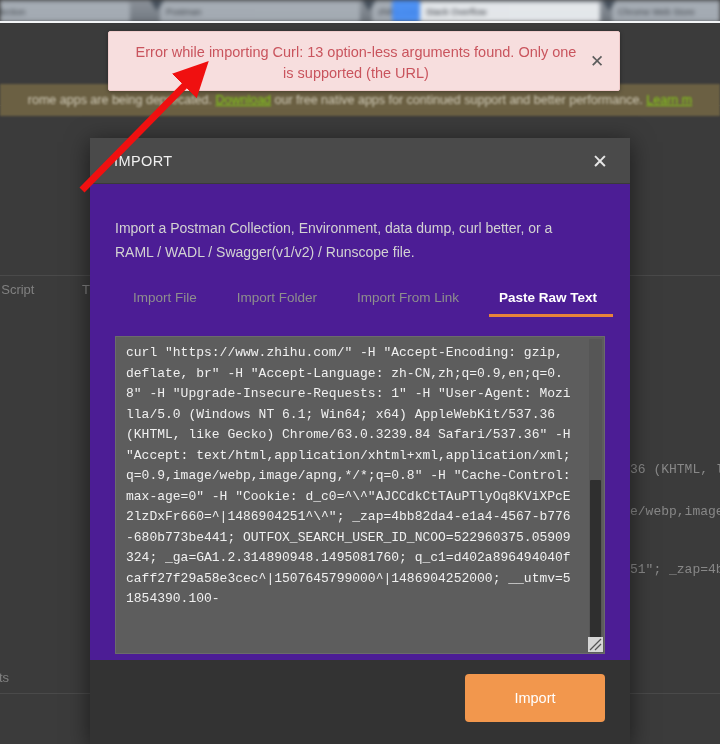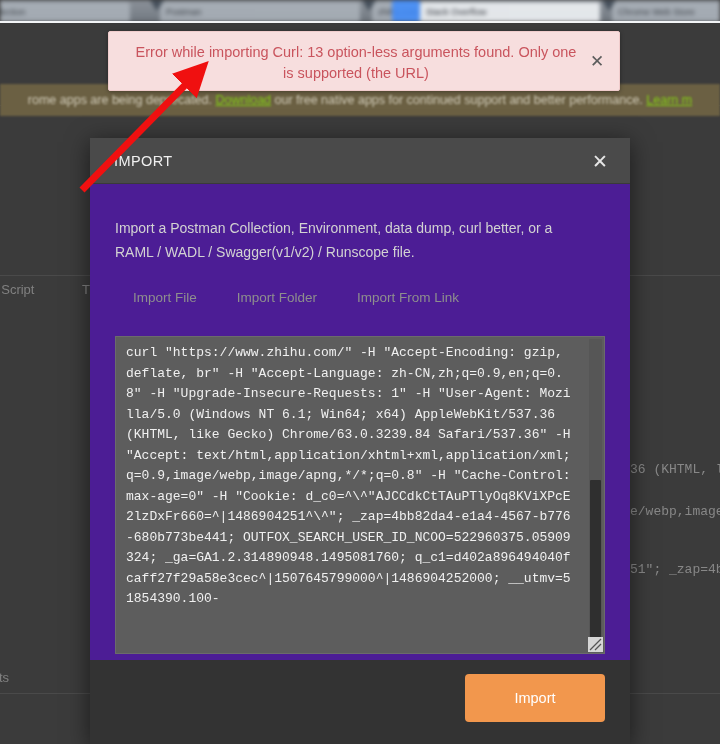--- a/index.html
+++ b/index.html
@@ -234,20 +234,21 @@
       <div class="modal-title">IMPORT</div>
       <div class="modal-close">✕</div>
     </div>
 
     <div class="modal-desc">Import a Postman Collection, Environment, data dump, curl better, or a RAML / WADL / Swagger(v1/v2) / Runscope file.</div>
 
     <div class="tabs">
       <div class="tab">Import File</div>
       <div class="tab">Import Folder</div>
       <div class="tab">Import From Link</div>
+      <div class="tab active">Paste Raw Text</div>
     </div>
 
     <div class="ta-wrap">
       <div class="ta-text">curl "https://www.zhihu.com/" -H "Accept-Encoding: gzip, deflate, br" -H "Accept-Language: zh-CN,zh;q=0.9,en;q=0.8" -H "Upgrade-Insecure-Requests: 1" -H "User-Agent: Mozilla/5.0 (Windows NT 6.1; Win64; x64) AppleWebKit/537.36 (KHTML, like Gecko) Chrome/63.0.3239.84 Safari/537.36" -H "Accept: text/html,application/xhtml+xml,application/xml;q=0.9,image/webp,image/apng,*/*;q=0.8" -H "Cache-Control: max-age=0" -H "Cookie: d_c0=^\^"AJCCdkCtTAuPTlyOq8KViXPcE2lzDxFr660=^|1486904251^\^"; _zap=4bb82da4-e1a4-4567-b776-680b773be441; OUTFOX_SEARCH_USER_ID_NCOO=522960375.05909324; _ga=GA1.2.314890948.1495081760; q_c1=d402a896494040fcaff27f29a58e3cec^|1507645799000^|1486904252000; __utmv=51854390.100-</div>
       <div class="ta-scroll-track">
         <div class="ta-scroll-thumb"></div>
       </div>
       <div class="ta-resize">
         <svg width="15" height="15" viewBox="0 0 15 15">
           <line x1="13" y1="2" x2="2" y2="13" stroke="#555" stroke-width="1.2"></line>

